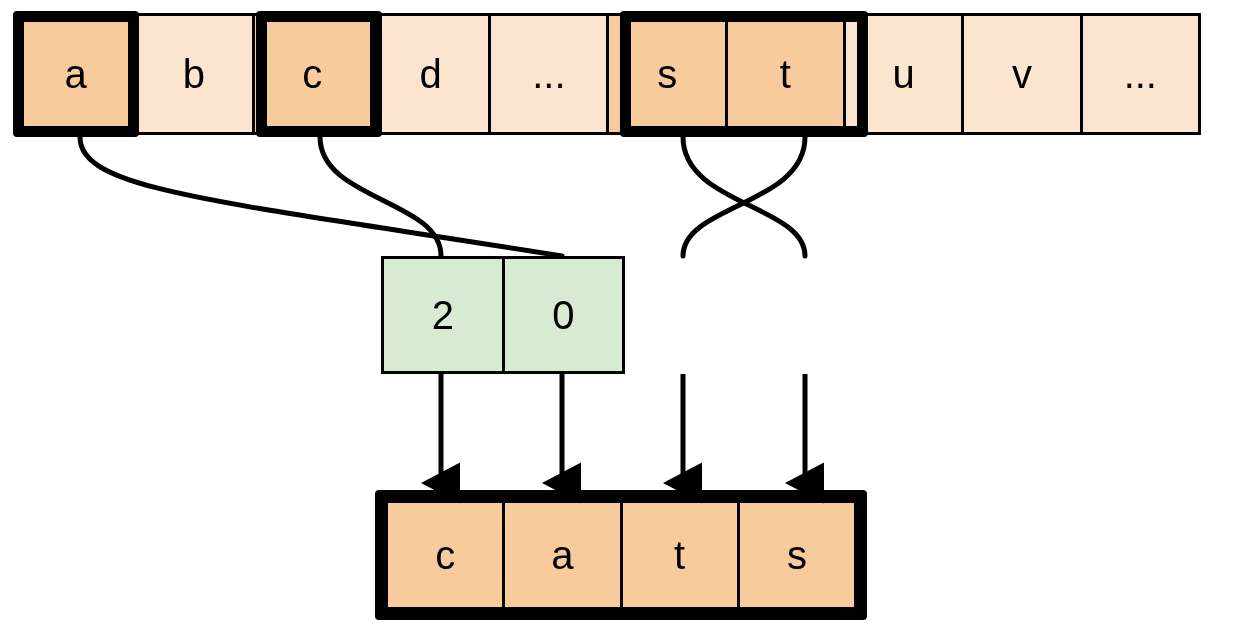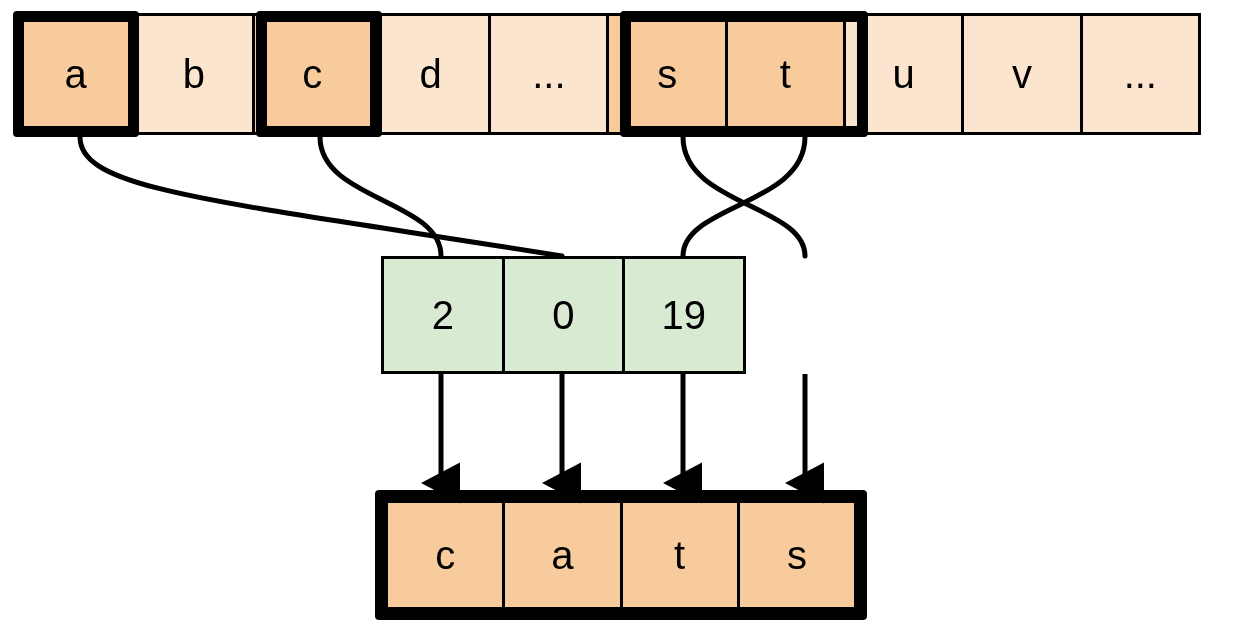--- a/index.html
+++ b/index.html
@@ -161,23 +161,20 @@
   <div class="sel-box" style="left:256px; top:11px; width:126px; height:126px;"></div>
   <div class="sel-box" style="left:620px; top:11px; width:248px; height:126px;"></div>
 
   <div class="index-row">
     <div class="index-cell">
         <span>2</span>
       </div>
     <div class="index-cell">
         <span>0</span>
       </div>
-    <div class="index-cell">
-        <span>19</span>
-      </div>
   </div>
 
   <div class="result-wrap"></div>
   <div class="result-row">
     <div class="result-cell">
         <span>c</span>
       </div>
     <div class="result-cell">
         <span>a</span>
       </div>

